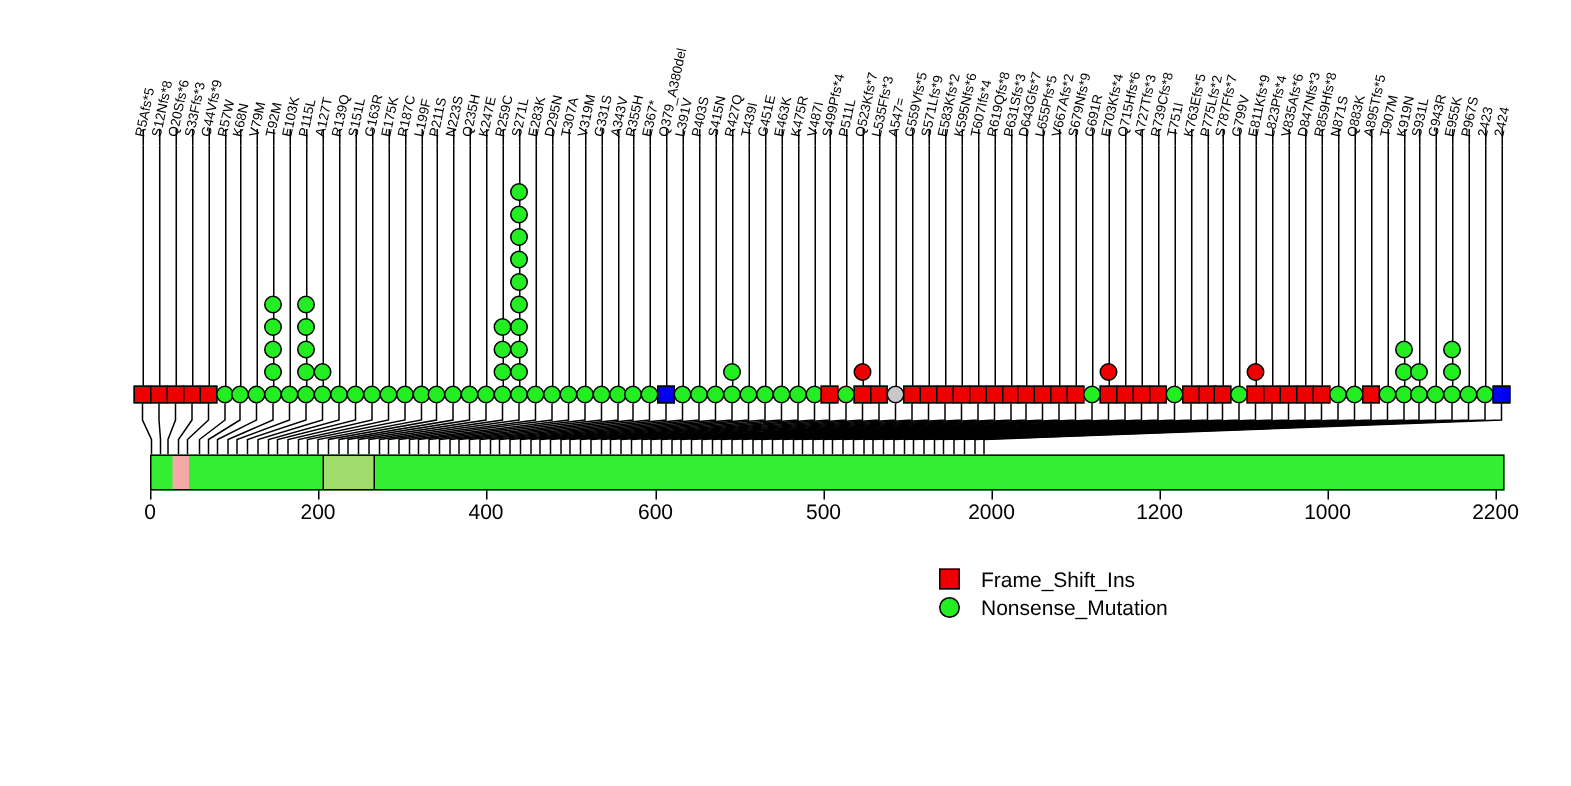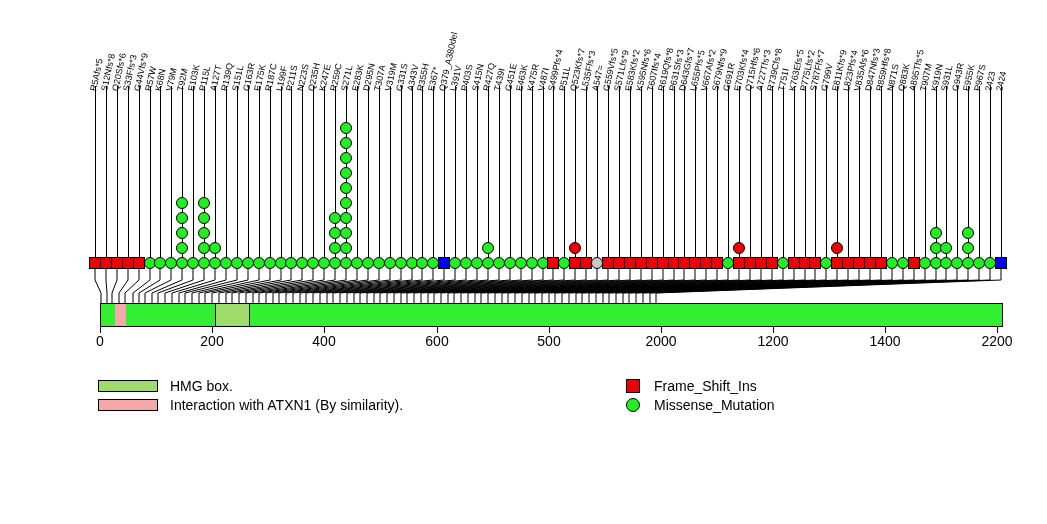--- a/index.html
+++ b/index.html
@@ -530,39 +530,29 @@
       <div class="atlabel" style="left: 324px;">400</div>
       <div class="atick" style="left: 437px;"></div>
       <div class="atlabel" style="left: 437px;">600</div>
       <div class="atick" style="left: 549px;"></div>
       <div class="atlabel" style="left: 549px;">500</div>
       <div class="atick" style="left: 661px;"></div>
       <div class="atlabel" style="left: 661px;">2000</div>
       <div class="atick" style="left: 773px;"></div>
       <div class="atlabel" style="left: 773px;">1200</div>
       <div class="atick" style="left: 885px;"></div>
-      <div class="atlabel" style="left: 885px;">1400</div>
+      <div class="atlabel" style="left: 885px;">1000</div>
       <div class="atick" style="left: 997px;"></div>
       <div class="atlabel" style="left: 997px;">2200</div>
     </div>
 
-  <div id="legend-left">
-      <div class="lgrow">
-        <div class="lgswatch" style="background: rgb(159, 220, 108);"></div>
-        <div class="lgtext">HMG box.</div>
-      </div>
-      <div class="lgrow">
-        <div class="lgswatch" style="background: rgb(244, 169, 168);"></div>
-        <div class="lgtext">Interaction with ATXN1 (By similarity).</div>
-      </div>
-    </div>
   <div id="legend-right">
       <div class="lgrow">
         <div class="lgmark" style="background: rgb(238, 0, 0);"></div>
         <div class="lgtext">Frame_Shift_Ins</div>
       </div>
       <div class="lgrow">
         <div class="lgmark circle" style="background: rgb(34, 238, 34);"></div>
-        <div class="lgtext">Missense_Mutation</div>
+        <div class="lgtext">Nonsense_Mutation</div>
       </div>
     </div>
 
 </div>
 
 </body></html>

